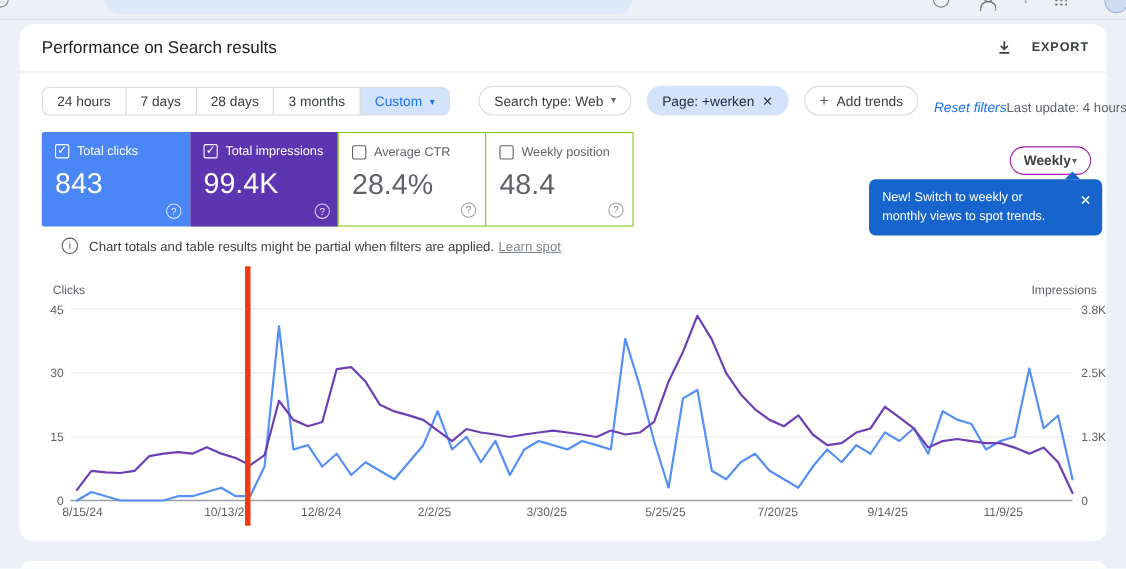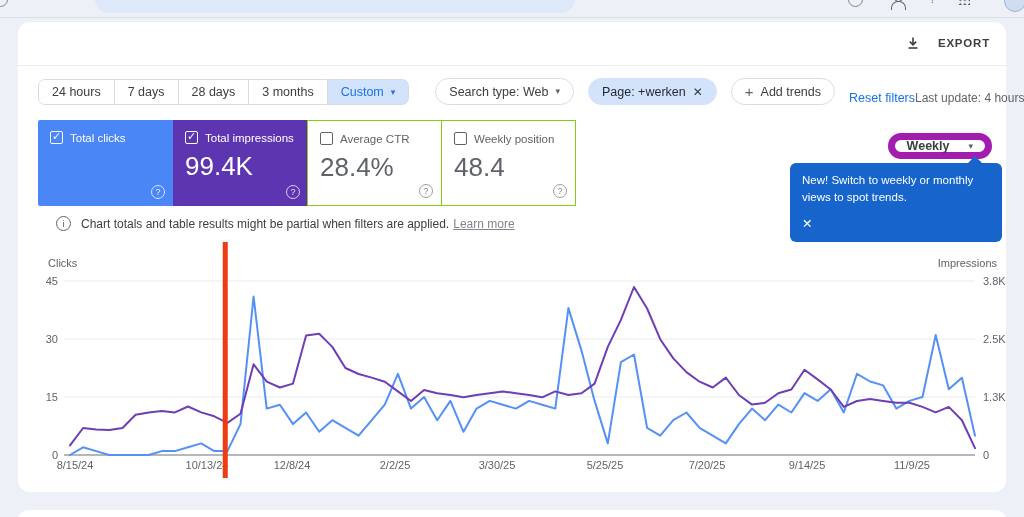--- a/index.html
+++ b/index.html
@@ -41,21 +41,21 @@
   .seg.custom { border-radius:0 7px 7px 0; background:#d4e3fc; color:#1a73e8;
     display:flex; align-items:center; gap:7px; }
   .caret { font-size:9px; line-height:1; }
   .vdivider { width:1px; height:22px; background:#dadce0; margin:0 14px 0 12px; }
   .chip { display:flex; align-items:center; gap:7px; border:1px solid #dadce0; background:#fff;
     height:27px; border-radius:14px; padding:0 13px; font-size:12.5px; color:#3c4043; white-space:nowrap; cursor:pointer; }
   .chip.active { background:#d4e3fc; border-color:#d4e3fc; color:#1f2733; }
   .chip + .chip, .chip + .link { margin-left:14px; }
   .chip .x { font-size:12px; color:#33383d; }
   .chip .plus { font-size:15px; color:#5f6368; line-height:1; }
-  .link { color:#1a73e8; font-size:12.5px; margin-left:18px; cursor:pointer; white-space:nowrap; }
+  .link { color:#1a73e8; font-size:12.5px; margin-left:18px; cursor:pointer; white-space:nowrap;font-style:italic; }
   .last-update { margin-left:auto; color:#5f6368; font-size:12px; white-space:nowrap; }
 
   
   .metrics { position:absolute; left:20px; top:98px; display:flex; }
   .mcard { position:relative; width:135px; height:86px; padding:11px 12px; }
   .mcard.clicks { background:#4a86f5; border-radius:2px 0 0 2px; }
   .mcard.impressions { background:#5e35b1; }
   .mcard.plain { background:#fff; border:1px solid #84cc16; margin-left:-1px; }
   .mcard .lblrow { display:flex; align-items:center; gap:7px; }
   .mcard .lbl { font-size:11.5px; }
@@ -67,26 +67,26 @@
   .cb.off { border:1.6px solid #5f6368; }
   .mval { margin-top:7px; font-size:26px; }
   .mcard.clicks .mval, .mcard.impressions .mval { color:#fff; }
   .mcard.plain .mval { color:#5f6368; }
   .help { position:absolute; right:8px; bottom:7px; width:14px; height:14px; border-radius:50%;
     font-size:9px; text-align:center; line-height:13px; cursor:pointer; }
   .mcard.clicks .help, .mcard.impressions .help { border:1.2px solid rgba(255,255,255,.75); color:rgba(255,255,255,.85); }
   .mcard.plain .help { border:1.2px solid #9aa0a6; color:#80868b; }
 
   
-  .weekly-btn { position:absolute; right:14px; top:111px; height:26px; display:flex; align-items:center; gap:19px;
-    border:7px solid #a21caf; border-radius:14px; background:#fff; padding:0 12px;
+  .weekly-btn { position:absolute; right:14px; top:111px; height:26px; display:flex; align-items:center; gap:1px;
+    border:1px solid #a21caf; border-radius:14px; background:#fff; padding:0 12px;
     font-size:12.5px; color:#3c4043; font-weight:bold; cursor:pointer; }
   .weekly-btn .caret { color:#5f6368; }
   .tooltip { position:absolute; left:772px; top:141px; width:212px; background:#1765cc; color:#fff;
-    border-radius:6px; padding:9px 10px 9px 12px; display:flex; gap:9px; font-size:11.5px; line-height:1.45;flex-direction:column; }
+    border-radius:6px; padding:9px 10px 9px 12px; display:flex; gap:9px; font-size:11.5px; line-height:1.45; }
   .tooltip::before { content:""; position:absolute; top:-7px; left:178px; width:0; height:0;
     border-left:7px solid transparent; border-right:7px solid transparent; border-bottom:7px solid #1765cc; }
   .tooltip .close { flex:0 0 auto; font-size:12.5px; cursor:pointer; margin-top:1px; }
 
   
   .notice { position:absolute; left:38px; top:194px; display:flex; align-items:center; gap:10px; }
   .info-ic { width:15px; height:15px; border:1.3px solid #5f6368; border-radius:50%;
     color:#5f6368; font-size:9.5px; text-align:center; line-height:14px; font-style:normal; }
   .notice .txt { font-size:12px; color:#3c4043; }
   .notice .lm { color:#80868b; text-decoration:underline; margin-left:4px; cursor:pointer; }
@@ -104,20 +104,21 @@
   <div class="searchbar"></div>
   <div class="topbar-line"></div>
   <div class="tb-frag" style="left:848px"></div>
   <div class="tb-person" style="left:891px"></div>
   <div class="tb-q" style="left:929px">?</div>
   <div class="tb-dots" style="left:958px"></div>
   <div class="avatar"></div>
 
   <div class="card">
 
+    <div class="page-title">Performance on Search results</div>
 
     <div class="export-btn">
       <svg width="14" height="14" viewBox="0 0 14 14">
         <path d="M7 1.5 v7 M3.8 5.6 L7 8.8 L10.2 5.6" fill="none" stroke="#3c4043" stroke-width="1.6"></path>
         <path d="M2.5 12 h9" stroke="#3c4043" stroke-width="1.6"></path>
       </svg>
       <span>EXPORT</span>
     </div>
 
     <div class="hdr-divider"></div>
@@ -151,20 +152,21 @@
     </div>
 
     <div class="metrics">
       <div class="mcard clicks">
         <div class="lblrow">
           <span class="cb on">
               <span class="tick">✓</span>
             </span>
           <span class="lbl">Total clicks</span>
         </div>
+        <div class="mval">843</div>
         <span class="help">?</span>
       </div>
       <div class="mcard impressions">
         <div class="lblrow">
           <span class="cb on">
               <span class="tick">✓</span>
             </span>
           <span class="lbl">Total impressions</span>
         </div>
         <div class="mval">99.4K</div>
@@ -194,21 +196,21 @@
     </div>
 
     <div class="tooltip">
       <span>New! Switch to weekly or monthly views to spot trends.</span>
       <span class="close">✕</span>
     </div>
 
     <div class="notice">
       <span class="info-ic">i</span>
       <span class="txt">
-        <span>Chart totals and table results might be partial when filters are applied.</span><span class="lm">Learn more</span>
+        <span>Chart totals and table results might be partial when filters are applied.</span><span class="lm">Learn spot</span>
       </span>
     </div>
 
     <div class="chart-wrap" id="chart">
         <svg width="950" height="235">
           <line x1="24" y1="29" x2="935" y2="29" stroke="#e9ebee" stroke-width="1"></line>
           <text x="18" y="33" text-anchor="end" font-size="11" fill="#5f6368" font-family="&quot;Liberation Sans&quot;,&quot;DejaVu Sans&quot;,sans-serif">45</text>
           <text x="943" y="33" text-anchor="start" font-size="11" fill="#5f6368" font-family="&quot;Liberation Sans&quot;,&quot;DejaVu Sans&quot;,sans-serif">3.8K</text>
           <line x1="24" y1="87" x2="935" y2="87" stroke="#e9ebee" stroke-width="1"></line>
           <text x="18" y="91" text-anchor="end" font-size="11" fill="#5f6368" font-family="&quot;Liberation Sans&quot;,&quot;DejaVu Sans&quot;,sans-serif">30</text>

